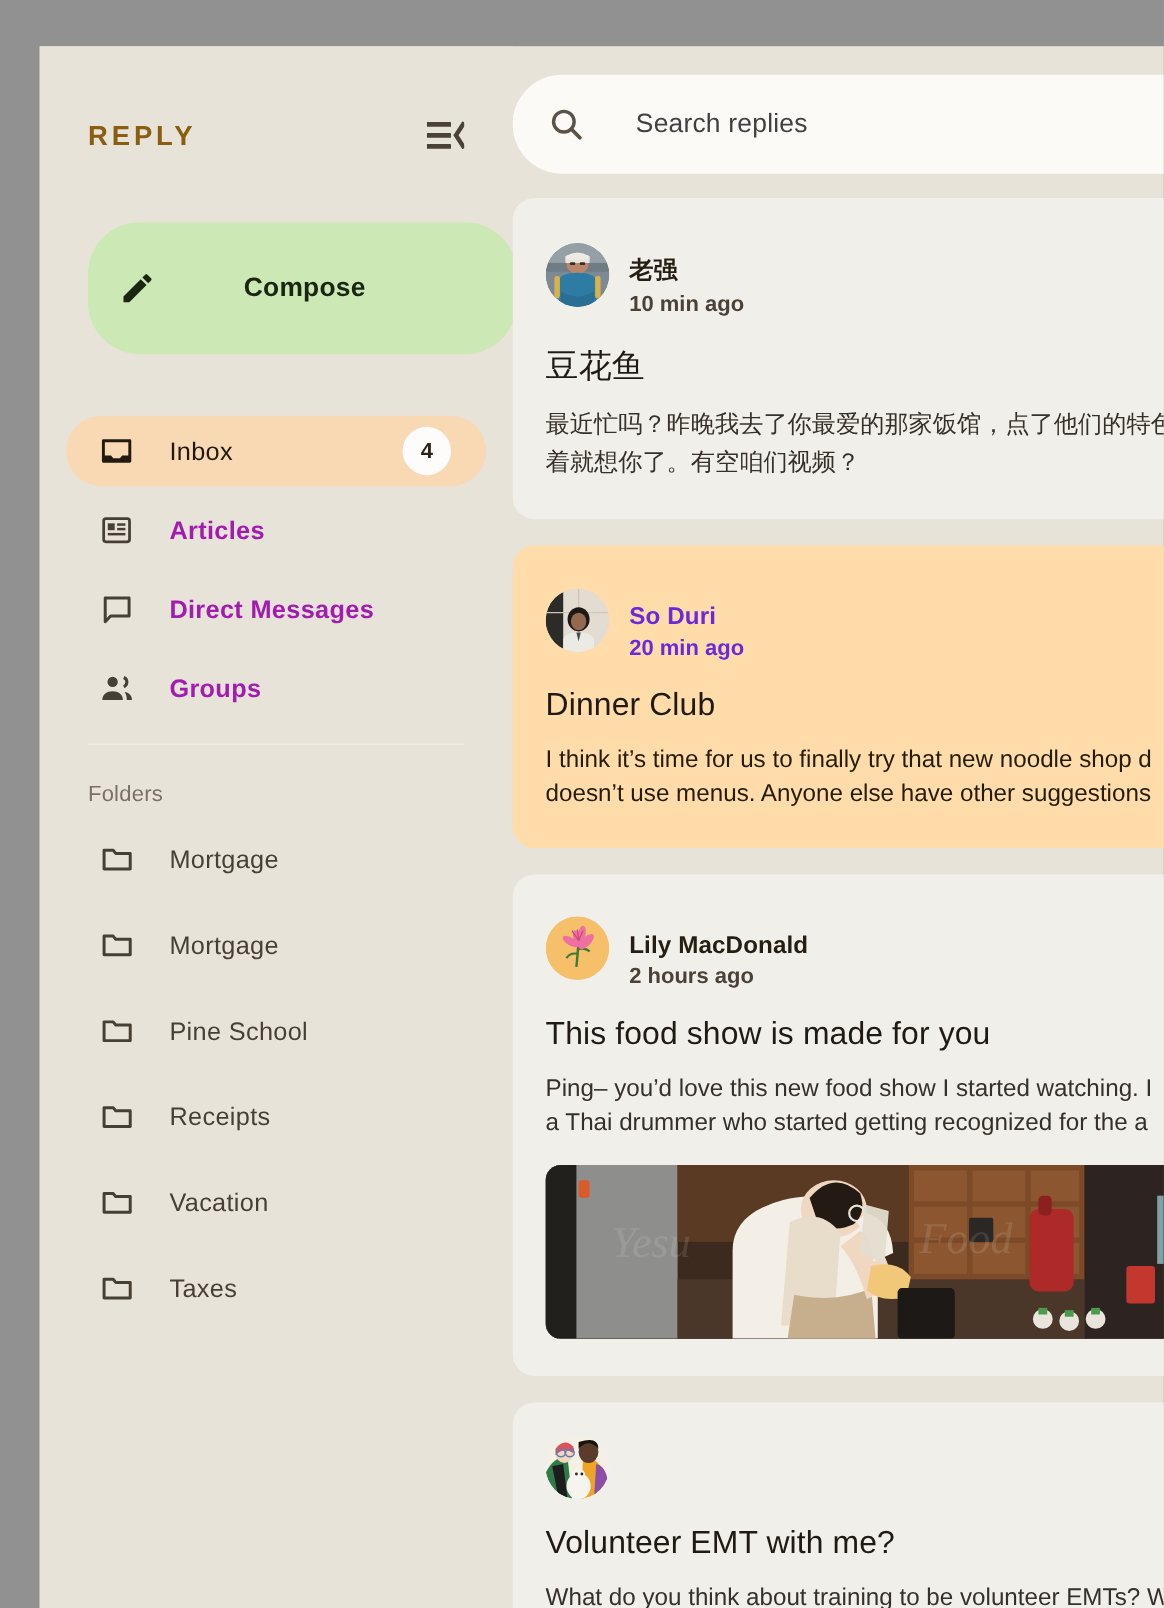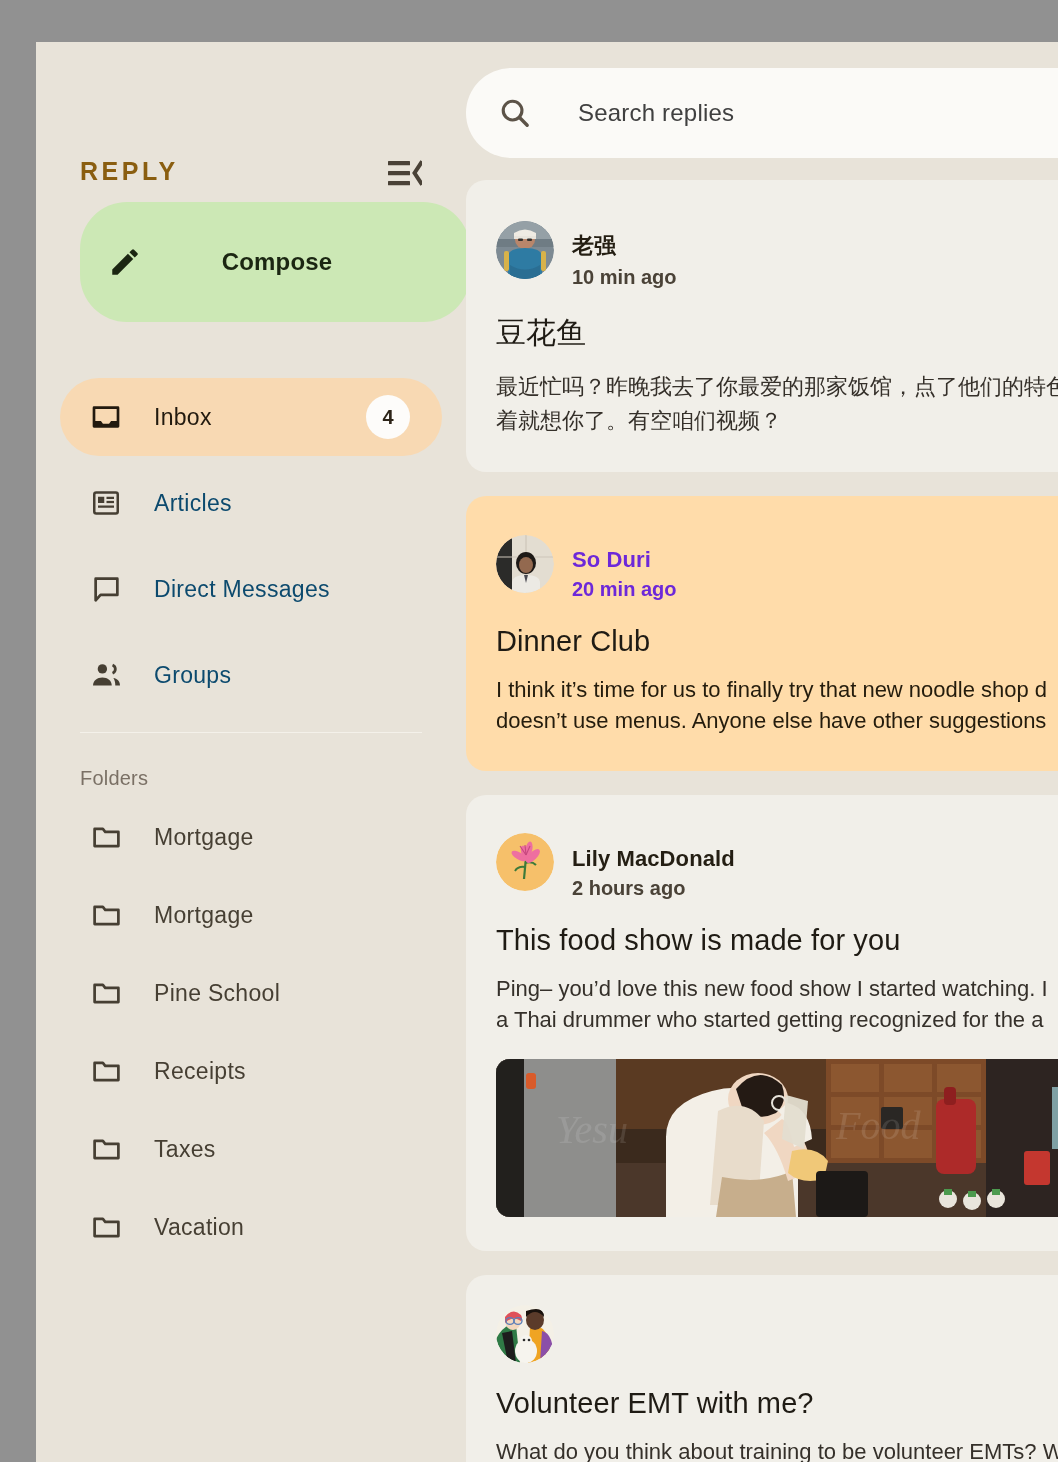--- a/index.html
+++ b/index.html
@@ -27,21 +27,21 @@
   #sidebar {
     width: 430px;
     flex: 0 0 430px;
     background: #E8E3D9;
     padding: 0 24px;
     position: relative;
   }
 
   .nav-header {
     display: flex;
-    align-items: flex-end;
+    align-items: flex-start;
     justify-content: space-between;
     height: 76px;
     padding: 0 20px 0 20px;
     margin-top: 68px;
   }
   .brand {
     font-size: 25px;
     font-weight: 700;
     letter-spacing: 3.5px;
     color: #8A5E10;
@@ -68,39 +68,39 @@
     color: #1B2612;
     margin-right: 30px;
     letter-spacing: 0.2px;
   }
 
   .nav-list { margin-top: 56px; }
 
   .nav-item {
     display: flex;
     align-items: center;
-    height: 78px;
+    height: 64px;
     border-radius: 39px;
     padding: 0 32px 0 28px;
     margin-bottom: 8px;
     cursor: pointer;
   }
   .nav-item.active { background: #F8D9B3; }
   .nav-item .icon-slot {
     width: 36px;
     display: flex;
     justify-content: center;
     align-items: center;
     flex: 0 0 36px;
   }
   .nav-label {
     margin-left: 30px;
     font-size: 23px;
-    font-weight: 400;
-    color: #0c4a6e;
+    font-weight: 700;
+    color: #a21caf;
     letter-spacing: 0.3px;
     flex: 1;
   }
   .nav-item.active .nav-label { color: #221A0F; font-weight: 500; }
   .badge {
     width: 44px; height: 44px;
     border-radius: 50%;
     background: #FDFCFA;
     display: flex; align-items: center; justify-content: center;
     font-size: 20px; font-weight: 700; color: #2C2418;
@@ -348,30 +348,30 @@
         </span>
         <span class="folder-label">Receipts</span>
       </div>
 
       <div class="folder-item">
         <span class="icon-slot">
           <svg width="31" height="31" viewBox="0 0 24 24">
             <path d="M2.8 5.4h6.4l1.8 2.2h10.2v11H2.8V5.4z" fill="none" stroke="#463F33" stroke-width="2.1" stroke-linejoin="round"></path>
           </svg>
         </span>
+        <span class="folder-label">Vacation</span>
+      </div>
+
+      <div class="folder-item">
+        <span class="icon-slot">
+          <svg width="31" height="31" viewBox="0 0 24 24">
+            <path d="M2.8 5.4h6.4l1.8 2.2h10.2v11H2.8V5.4z" fill="none" stroke="#463F33" stroke-width="2.1" stroke-linejoin="round"></path>
+          </svg>
+        </span>
         <span class="folder-label">Taxes</span>
-      </div>
-
-      <div class="folder-item">
-        <span class="icon-slot">
-          <svg width="31" height="31" viewBox="0 0 24 24">
-            <path d="M2.8 5.4h6.4l1.8 2.2h10.2v11H2.8V5.4z" fill="none" stroke="#463F33" stroke-width="2.1" stroke-linejoin="round"></path>
-          </svg>
-        </span>
-        <span class="folder-label">Vacation</span>
       </div>
 
     </div>
   </nav>
 
   <main id="main">
 
     <div class="search-bar">
       <span>
         <svg width="34" height="34" viewBox="0 0 24 24">

